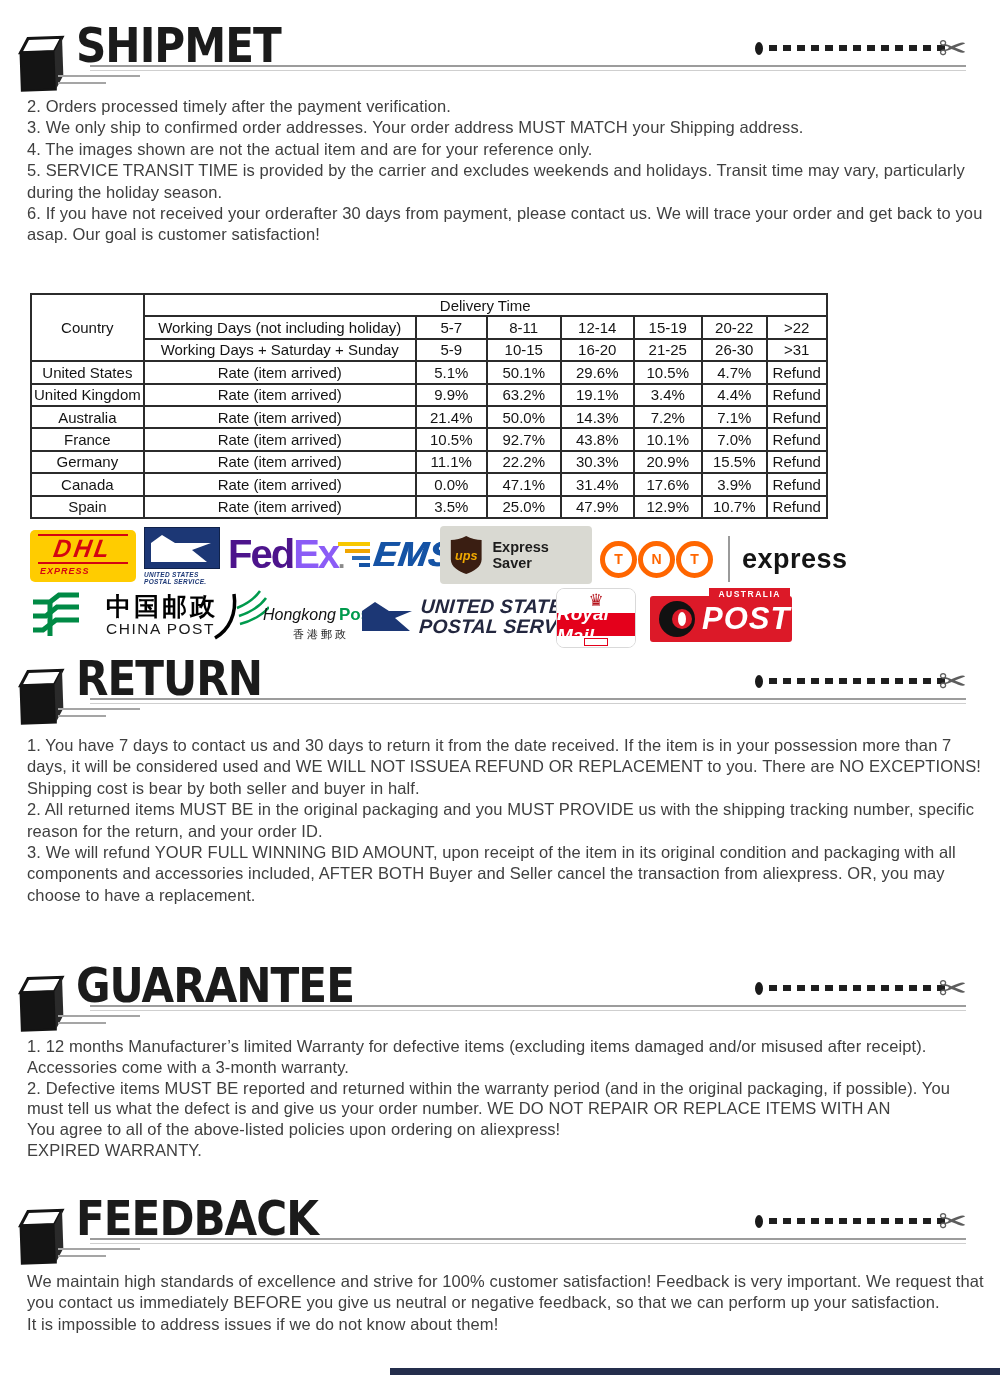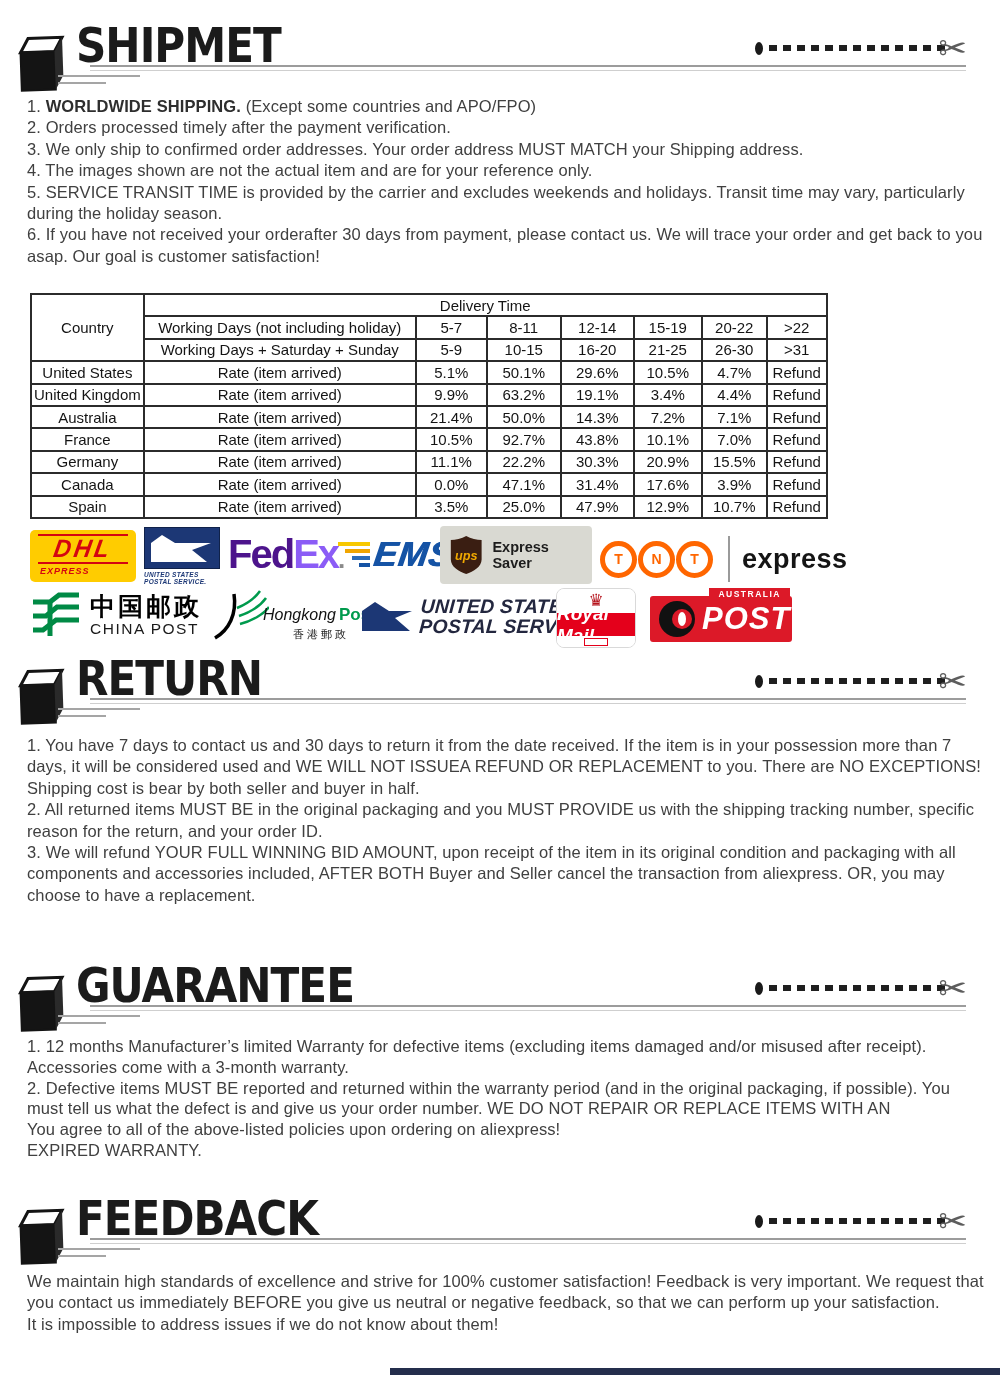--- a/index.html
+++ b/index.html
@@ -70,21 +70,21 @@
   .ups-label{font-weight:800;font-size:14.5px;color:#1c1c1c;}
   
   .tnt{left:600px;top:536px;display:flex;align-items:center;}
   .tnt-c{width:27px;height:27px;border:5px solid #ff6600;border-radius:50%;color:#ff6600;
          font-weight:900;font-size:14px;display:flex;align-items:center;justify-content:center;
          background:#fff;margin-right:1px;box-sizing:content-box;}
   .tnt-bar{width:2px;height:46px;background:#9a9a9a;margin:0 12px 0 14px;}
   .tnt-express{font-size:27px;color:#151515;font-weight:600;letter-spacing:0.5px;}
 
   
-  .chinapost{left:30px;top:592px;display:flex;align-items:center;gap:8px;}
+  .chinapost{left:30px;top:592px;display:flex;align-items:center;gap:24px;}
   .cp-cn{font-family:"DejaVu Sans",sans-serif;font-size:25px;line-height:26px;color:#000;
          font-weight:600;letter-spacing:3px;}
   .cp-en{font-size:15.5px;color:#1a1a1a;letter-spacing:1.5px;}
   
   .hkpost{left:205px;top:588px;display:flex;align-items:flex-end;}
   .hk-text{margin-left:-6px;}
   .hk-n1{font-family:Liberation Sans, sans-serif;font-style:italic;font-size:16px;color:#111;}
   .hk-n2{color:#009a4d;font-weight:800;font-size:17px;margin-left:3px;}
   .hk-cn{font-family:"DejaVu Sans",sans-serif;font-size:11px;color:#222;letter-spacing:3px;margin:2px 0 0 30px;}
   
@@ -131,21 +131,20 @@
     <span class="cut-dot"></span>
     <span class="cut-dashes"></span>
     <span class="cut-scissors">✂</span>
   </div>
   <div class="rule-long"></div>
   <div class="rule-short-a"></div>
   <div class="rule-short-b"></div>
 </div>
 
 <div class="text-block" style="top:96px">
-    <div class="para"><span>1. </span><span class="bold">WORLDWIDE SHIPPING.</span><span> (Except some countries and APO/FPO)</span></div>
     <div class="para">2. Orders processed timely after the payment verification.</div>
     <div class="para">3. We only ship to confirmed order addresses. Your order address MUST MATCH your Shipping address.</div>
     <div class="para">4. The images shown are not the actual item and are for your reference only.</div>
     <div class="para">5. SERVICE TRANSIT TIME is provided by the carrier and excludes weekends and holidays. Transit time may vary, particularly during the holiday season.</div>
     <div class="para">6. If you have not received your orderafter 30 days from payment, please contact us. We will trace your order and get back to you asap. Our goal is customer satisfaction!</div>
   </div>
 
 <table id="delivery-table">
     <colgroup>
       <col style="width: 110px;">

